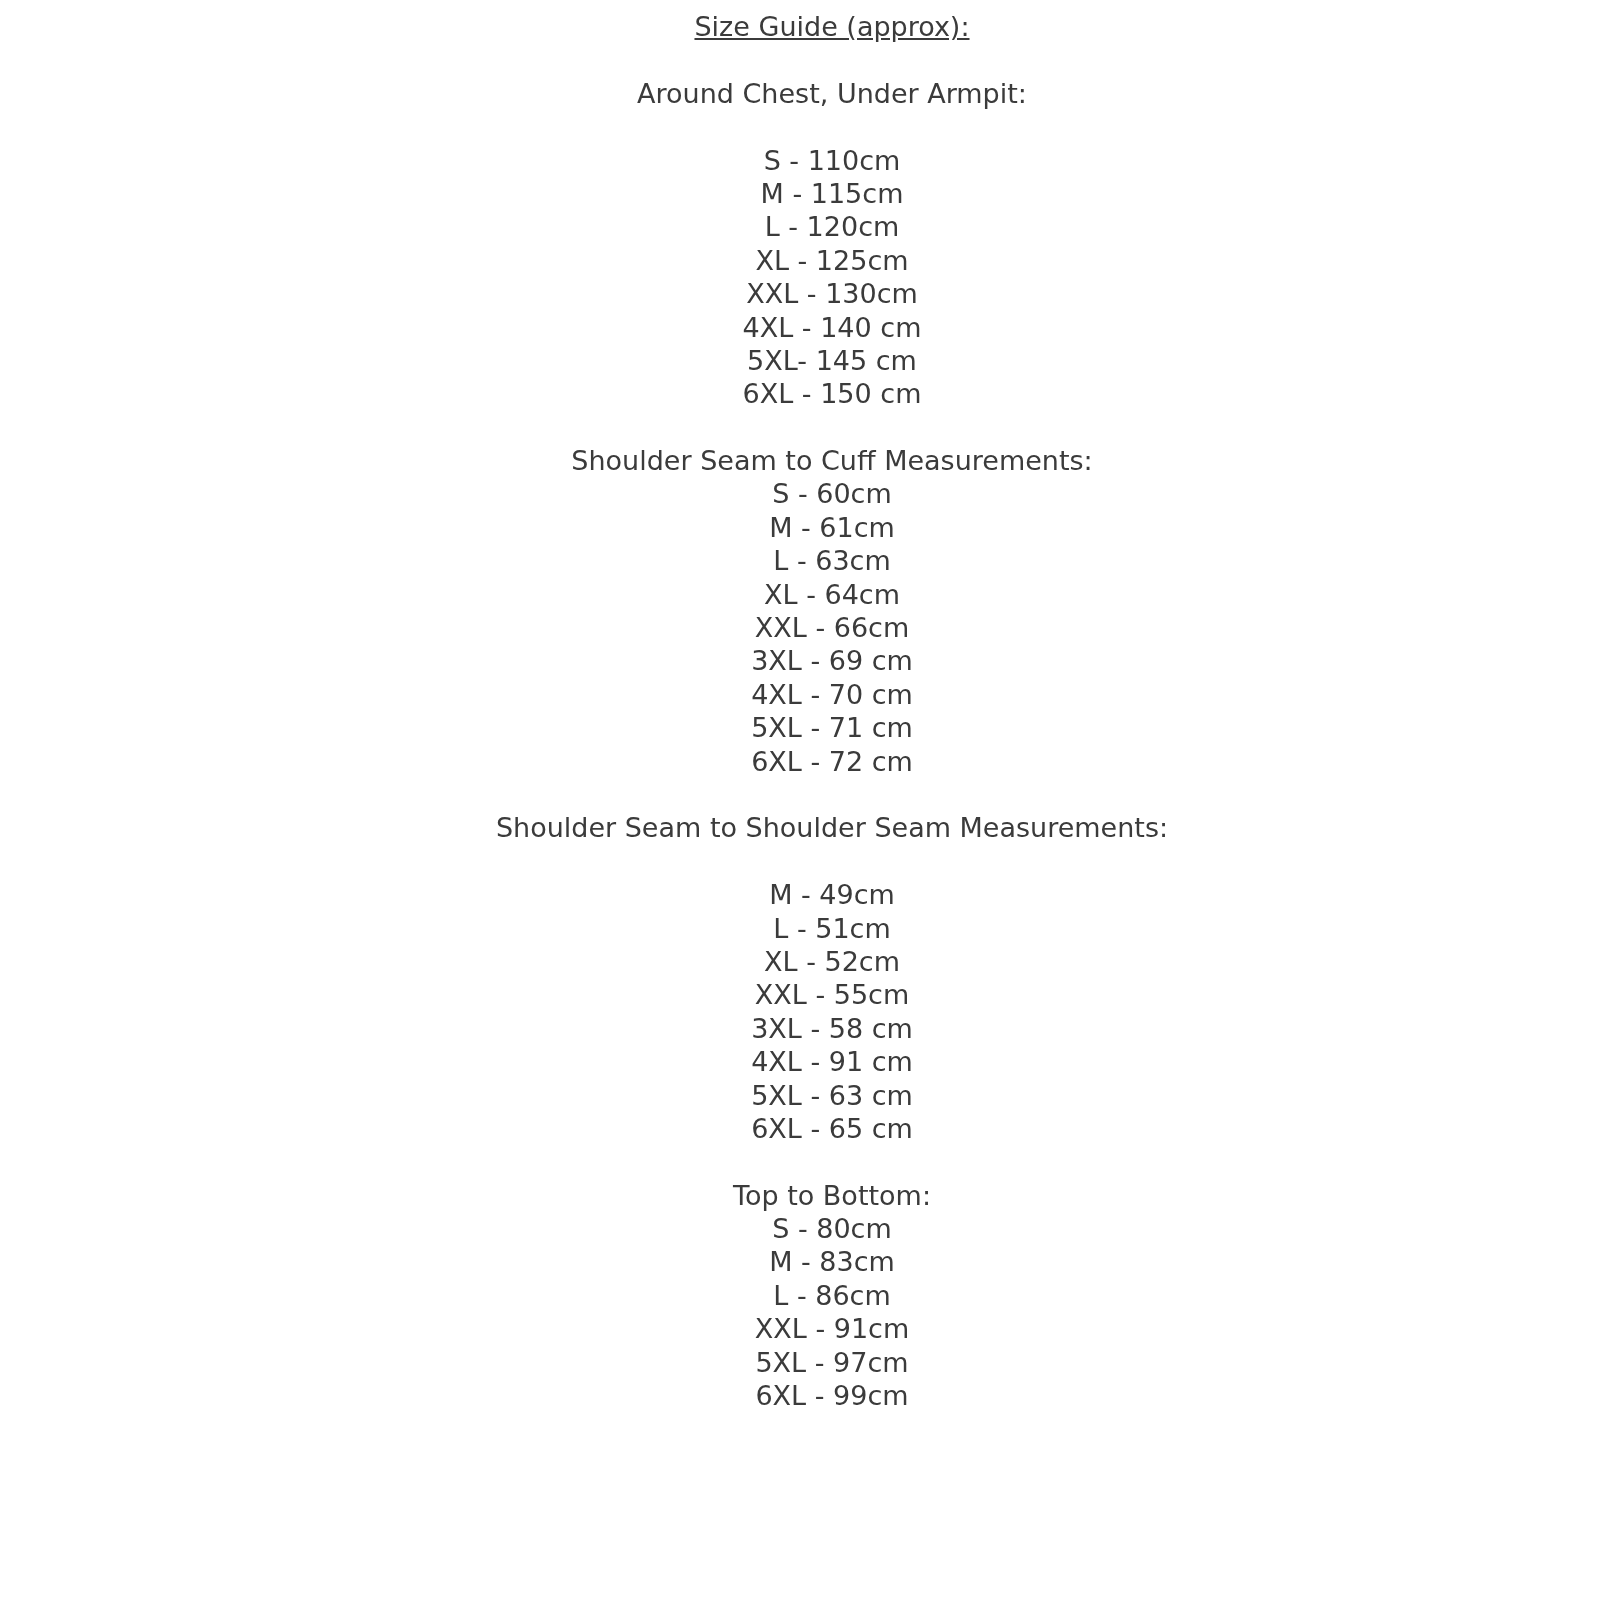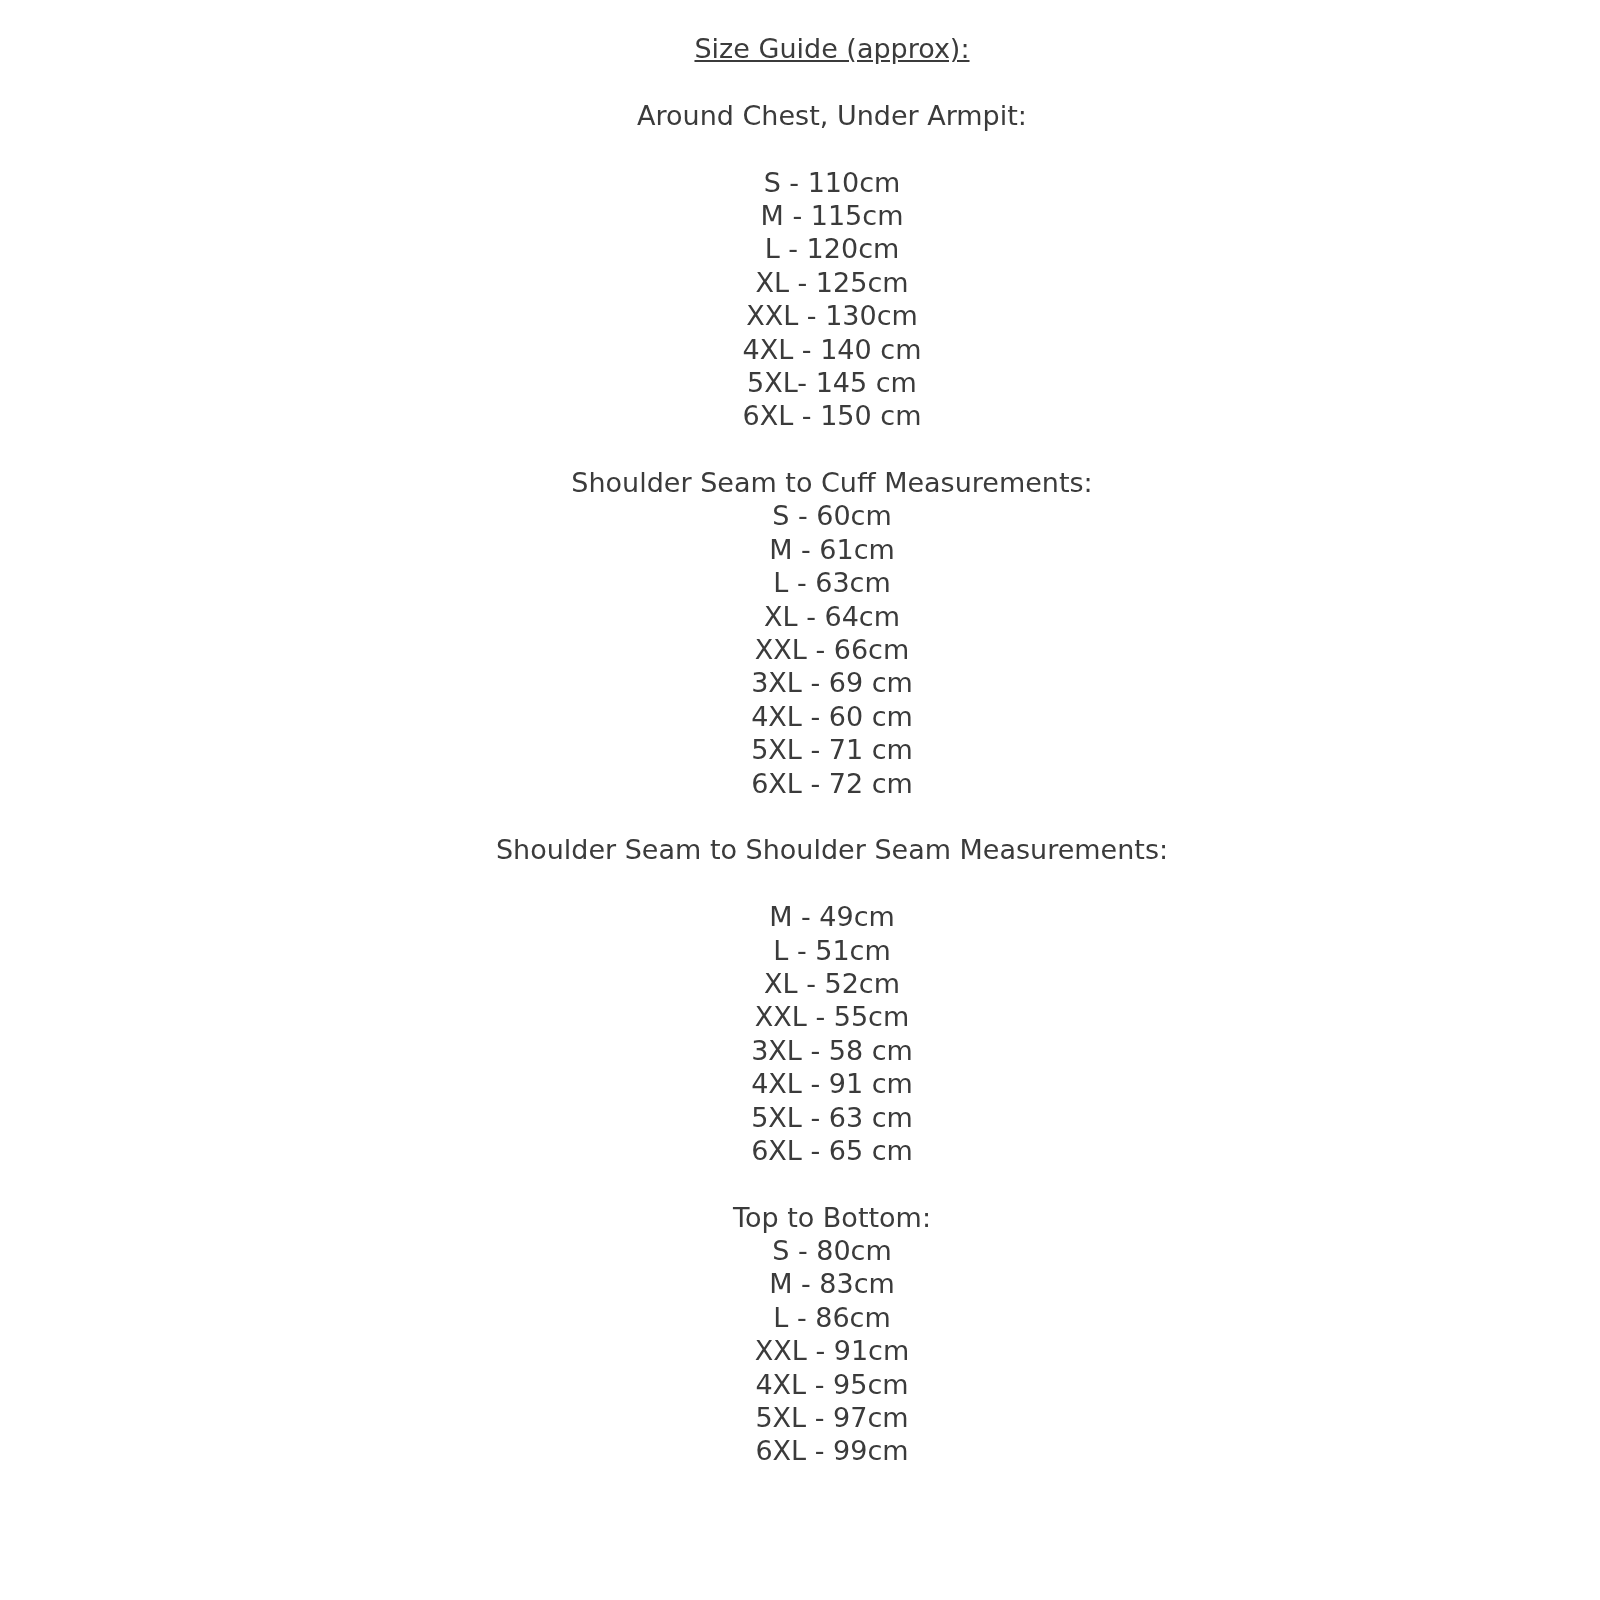--- a/index.html
+++ b/index.html
@@ -11,21 +11,21 @@
     position: relative;
     width: 1584px;
     height: 1600px;
     box-sizing: border-box;
     background: #ffffff;
     font-family: "DejaVu Sans", "Liberation Sans", sans-serif;
     font-size: 27px;
     line-height: 33.4px;
     color: #3b3b3b;
     text-align: center;
-    padding-top: 32px;
+    padding-top: 10px;
     padding-left: 80px; 
     overflow: hidden;
   }
   .line {
     height: 33.4px;
     white-space: pre;
   }
   .blank {
     height: 33.4px;
   }
@@ -53,21 +53,21 @@
   <div class="line">6XL - 150 cm</div>
   <div class="blank"></div>
 
   <div class="line heading">Shoulder Seam to Cuff Measurements:</div>
   <div class="line">S - 60cm</div>
   <div class="line">M - 61cm</div>
   <div class="line">L - 63cm</div>
   <div class="line">XL - 64cm</div>
   <div class="line">XXL - 66cm</div>
   <div class="line">3XL - 69 cm</div>
-  <div class="line">4XL - 60 cm</div>
+  <div class="line">4XL - 70 cm</div>
   <div class="line">5XL - 71 cm</div>
   <div class="line">6XL - 72 cm</div>
   <div class="blank"></div>
 
   <div class="line heading">Shoulder Seam to Shoulder Seam Measurements:</div>
   <div class="blank"></div>
   <div class="line">M - 49cm</div>
   <div class="line">L - 51cm</div>
   <div class="line">XL - 52cm</div>
   <div class="line">XXL - 55cm</div>
@@ -75,17 +75,16 @@
   <div class="line">4XL - 91 cm</div>
   <div class="line">5XL - 63 cm</div>
   <div class="line">6XL - 65 cm</div>
   <div class="blank"></div>
 
   <div class="line heading">Top to Bottom:</div>
   <div class="line">S - 80cm</div>
   <div class="line">M - 83cm</div>
   <div class="line">L - 86cm</div>
   <div class="line">XXL - 91cm</div>
-  <div class="line">4XL - 95cm</div>
   <div class="line">5XL - 97cm</div>
   <div class="line">6XL - 99cm</div>
 
 </div>
 
 </body></html>

